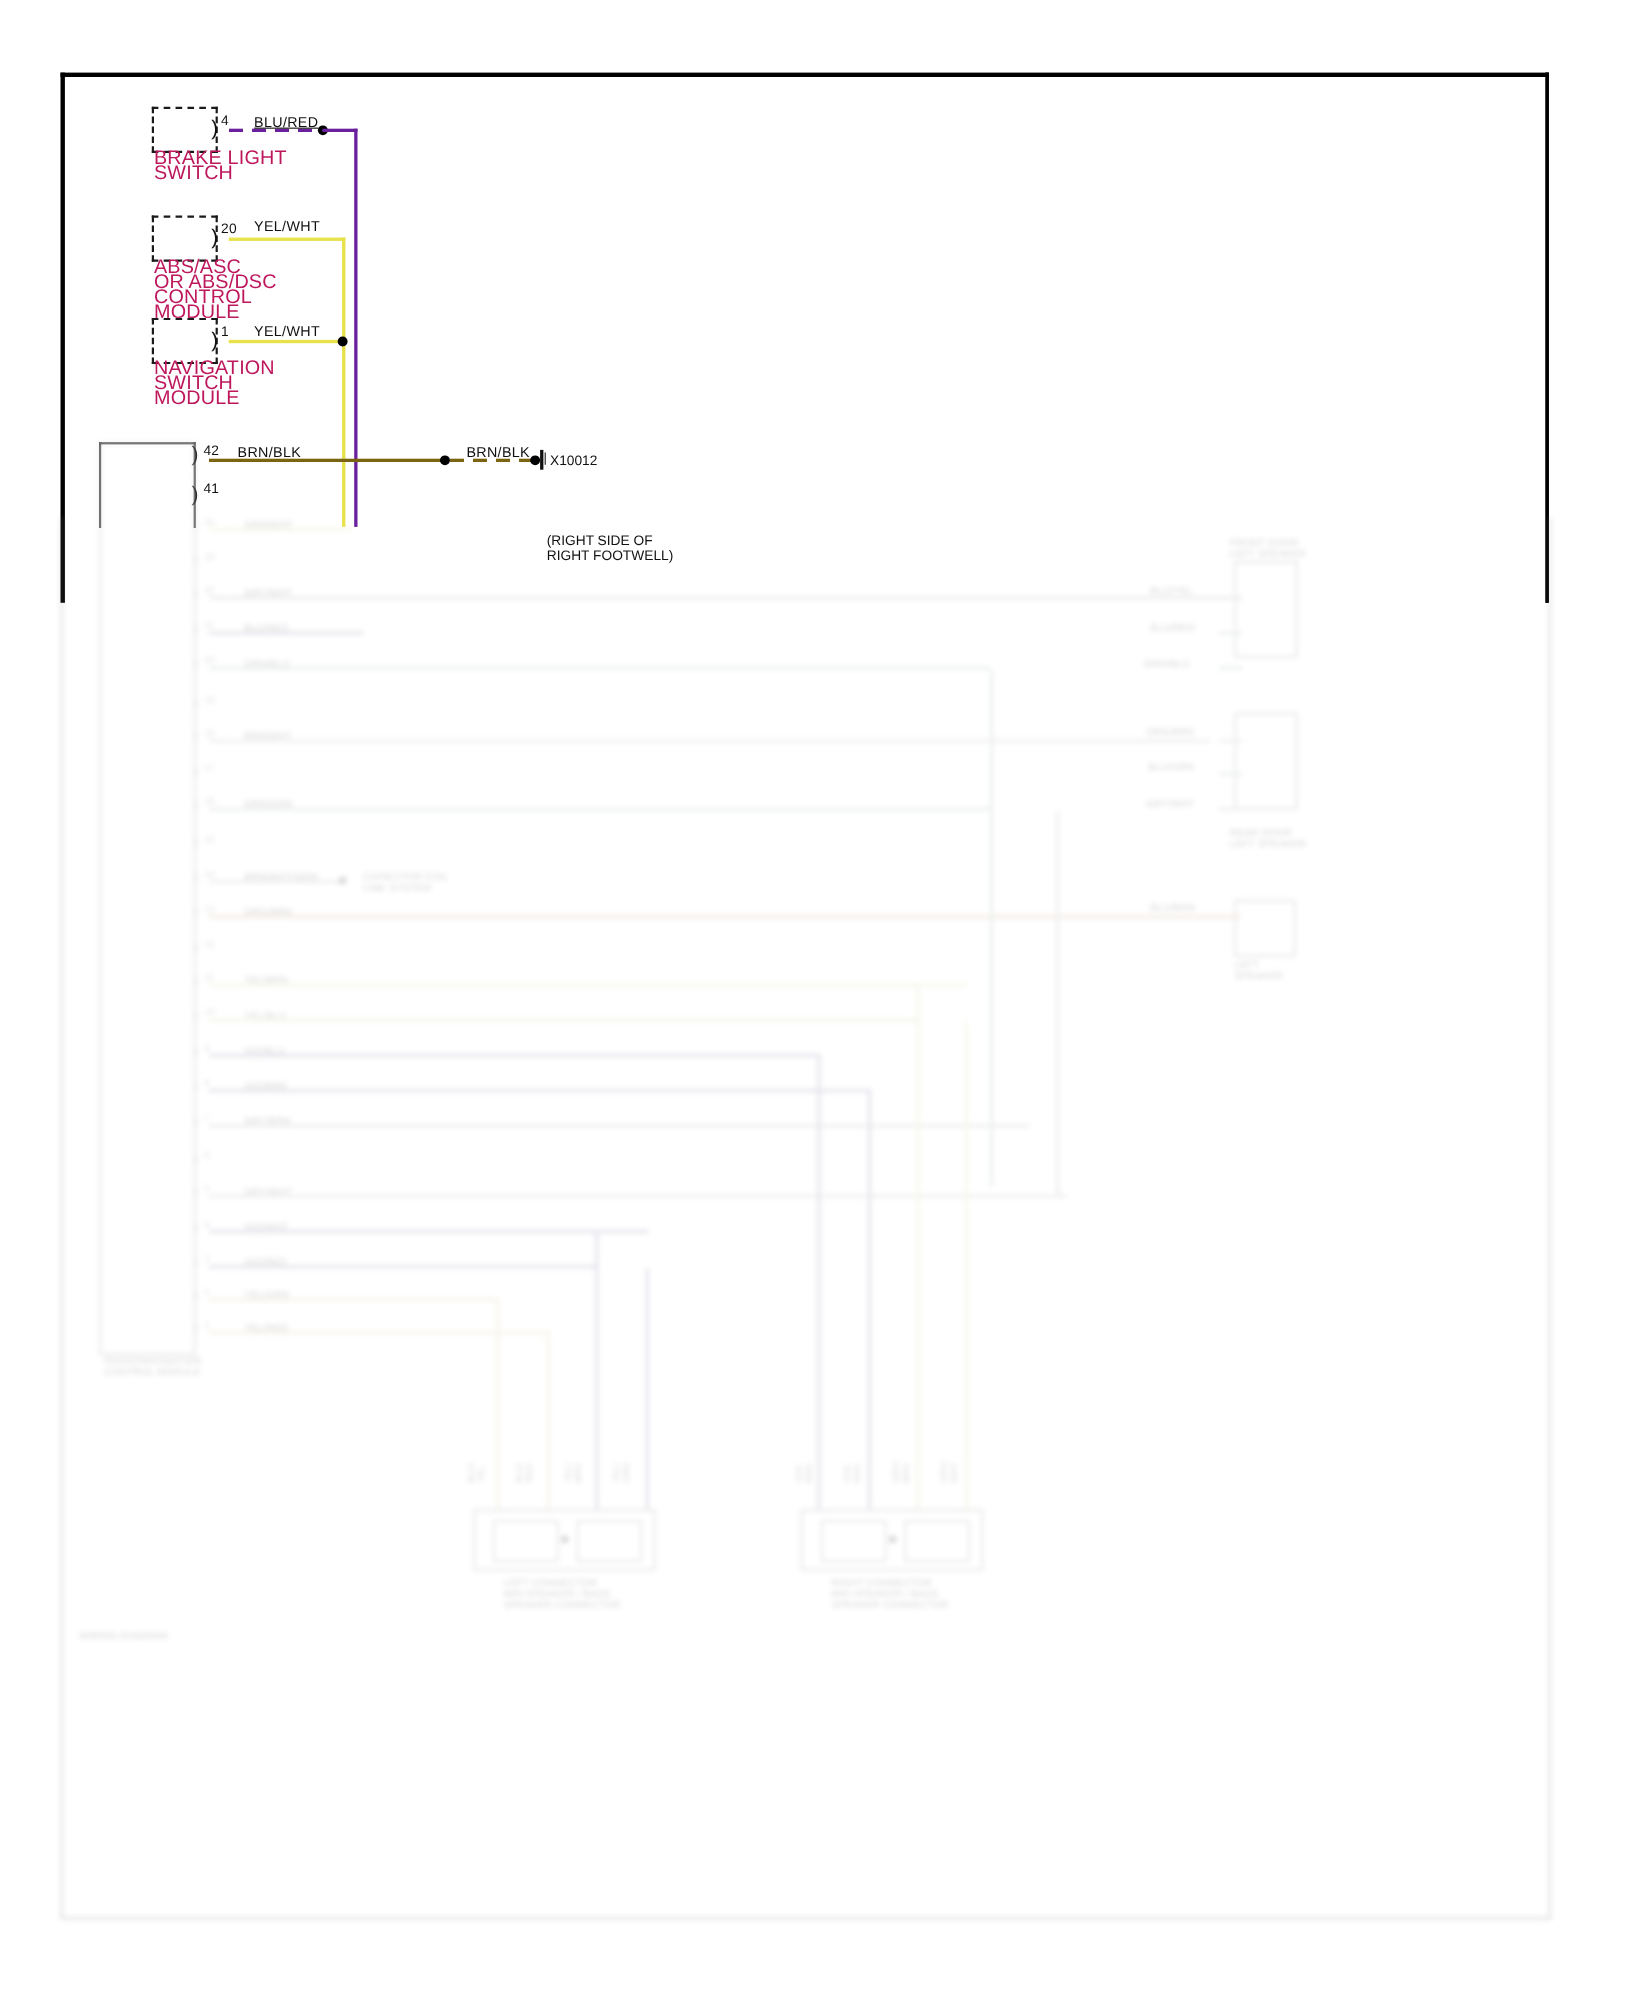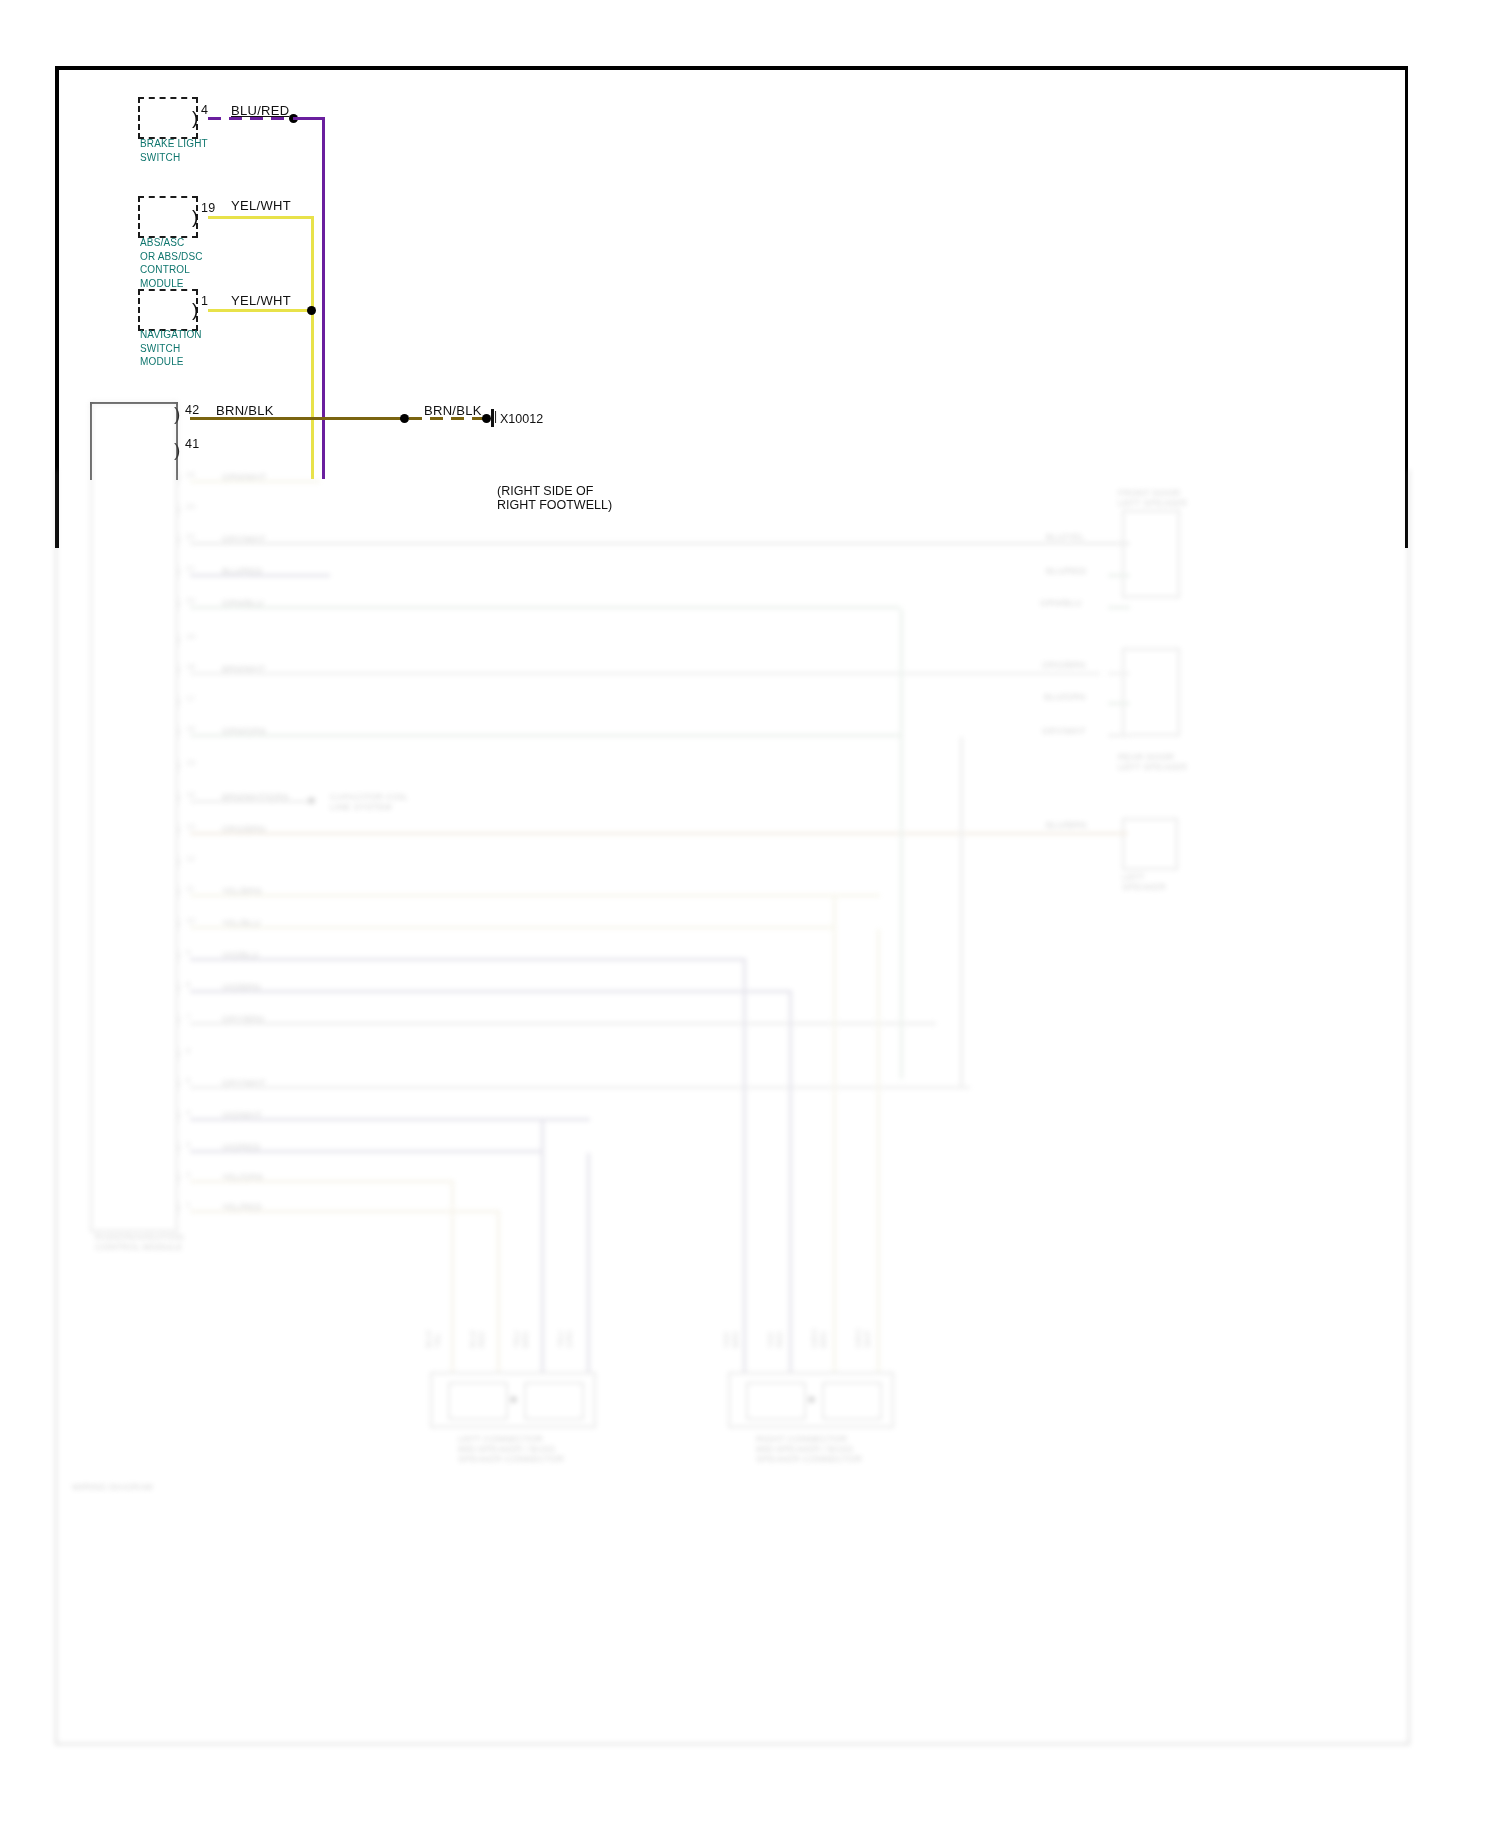--- a/index.html
+++ b/index.html
@@ -8,21 +8,21 @@
 
   
   .frame-top{position:absolute;left:55px;top:66px;width:1353px;height:482px;
              border-left:4px solid #000;border-top:4px solid #000;border-right:3px solid #000;
              box-sizing:border-box;}
   .frame-top-rightonly{position:absolute;left:1405px;top:66px;width:3px;height:482px;background:#000;}
 
   .dbox{position:absolute;border:2px dashed #1a1a1a;background:#fff;box-sizing:border-box;}
   .pin-arc{position:absolute;font-size:19px;color:#111;line-height:1;}
   .pin-num{position:absolute;font-size:12.5px;color:#111;letter-spacing:.2px;}
-  .mod-label{position:absolute;font-size:10px;color:#0f766e;line-height:13.5px;letter-spacing:.15px;white-space:pre;}
+  .mod-label{position:absolute;font-size:18px;color:#be185d;line-height:13.5px;letter-spacing:.15px;white-space:pre;}
   .wire-label{position:absolute;font-size:13px;color:#111;letter-spacing:.3px;white-space:nowrap;}
 
   .wire{position:absolute;}
   .dot{position:absolute;width:9px;height:9px;border-radius:50%;background:#000;}
   .conn-bar{position:absolute;width:3px;background:#111;}
   .conn-tick{position:absolute;font-size:12px;color:#111;}
   .conn-text{position:absolute;font-size:12.5px;color:#111;line-height:14px;white-space:pre;}
 
   .solidbox{position:absolute;border:2px solid #555;background:#fff;box-sizing:border-box;}
 
@@ -56,21 +56,21 @@
   <div class="wire" style="left:208px;top:117px;width:88px;height:3px;
               background:repeating-linear-gradient(to right,#6a1f9e 0,#6a1f9e 13px,transparent 13px,transparent 21px);"></div>
   <div class="wire-label" style="left:231px;top:103px;text-decoration:underline;">BLU/RED</div>
   <div class="dot" style="left:289px;top:114px;"></div>
 
   <div class="wire" style="left:322px;top:117px;width:3px;height:362px;background:#6a1f9e;"></div>
   <div class="wire" style="left:293px;top:117px;width:32px;height:3px;background:#6a1f9e;"></div>
 
   <div class="dbox" style="left:138px;top:196px;width:60px;height:42px;"></div>
   <div class="pin-arc" style="left:192px;top:207px;">)</div>
-  <div class="pin-num" style="left:201px;top:201px;">19</div>
+  <div class="pin-num" style="left:201px;top:201px;">20</div>
   <div class="mod-label" style="left:140px;top:236px;">ABS/ASC
 OR ABS/DSC
 CONTROL
 MODULE</div>
   <div class="wire" style="left:208px;top:216px;width:106px;height:3px;background:#e8e24a;"></div>
   <div class="wire-label" style="left:231px;top:198px;">YEL/WHT</div>
 
   <div class="wire" style="left:311px;top:216px;width:3px;height:263px;background:#e8e24a;"></div>
 
   <div class="dbox" style="left:138px;top:289px;width:60px;height:42px;"></div>

